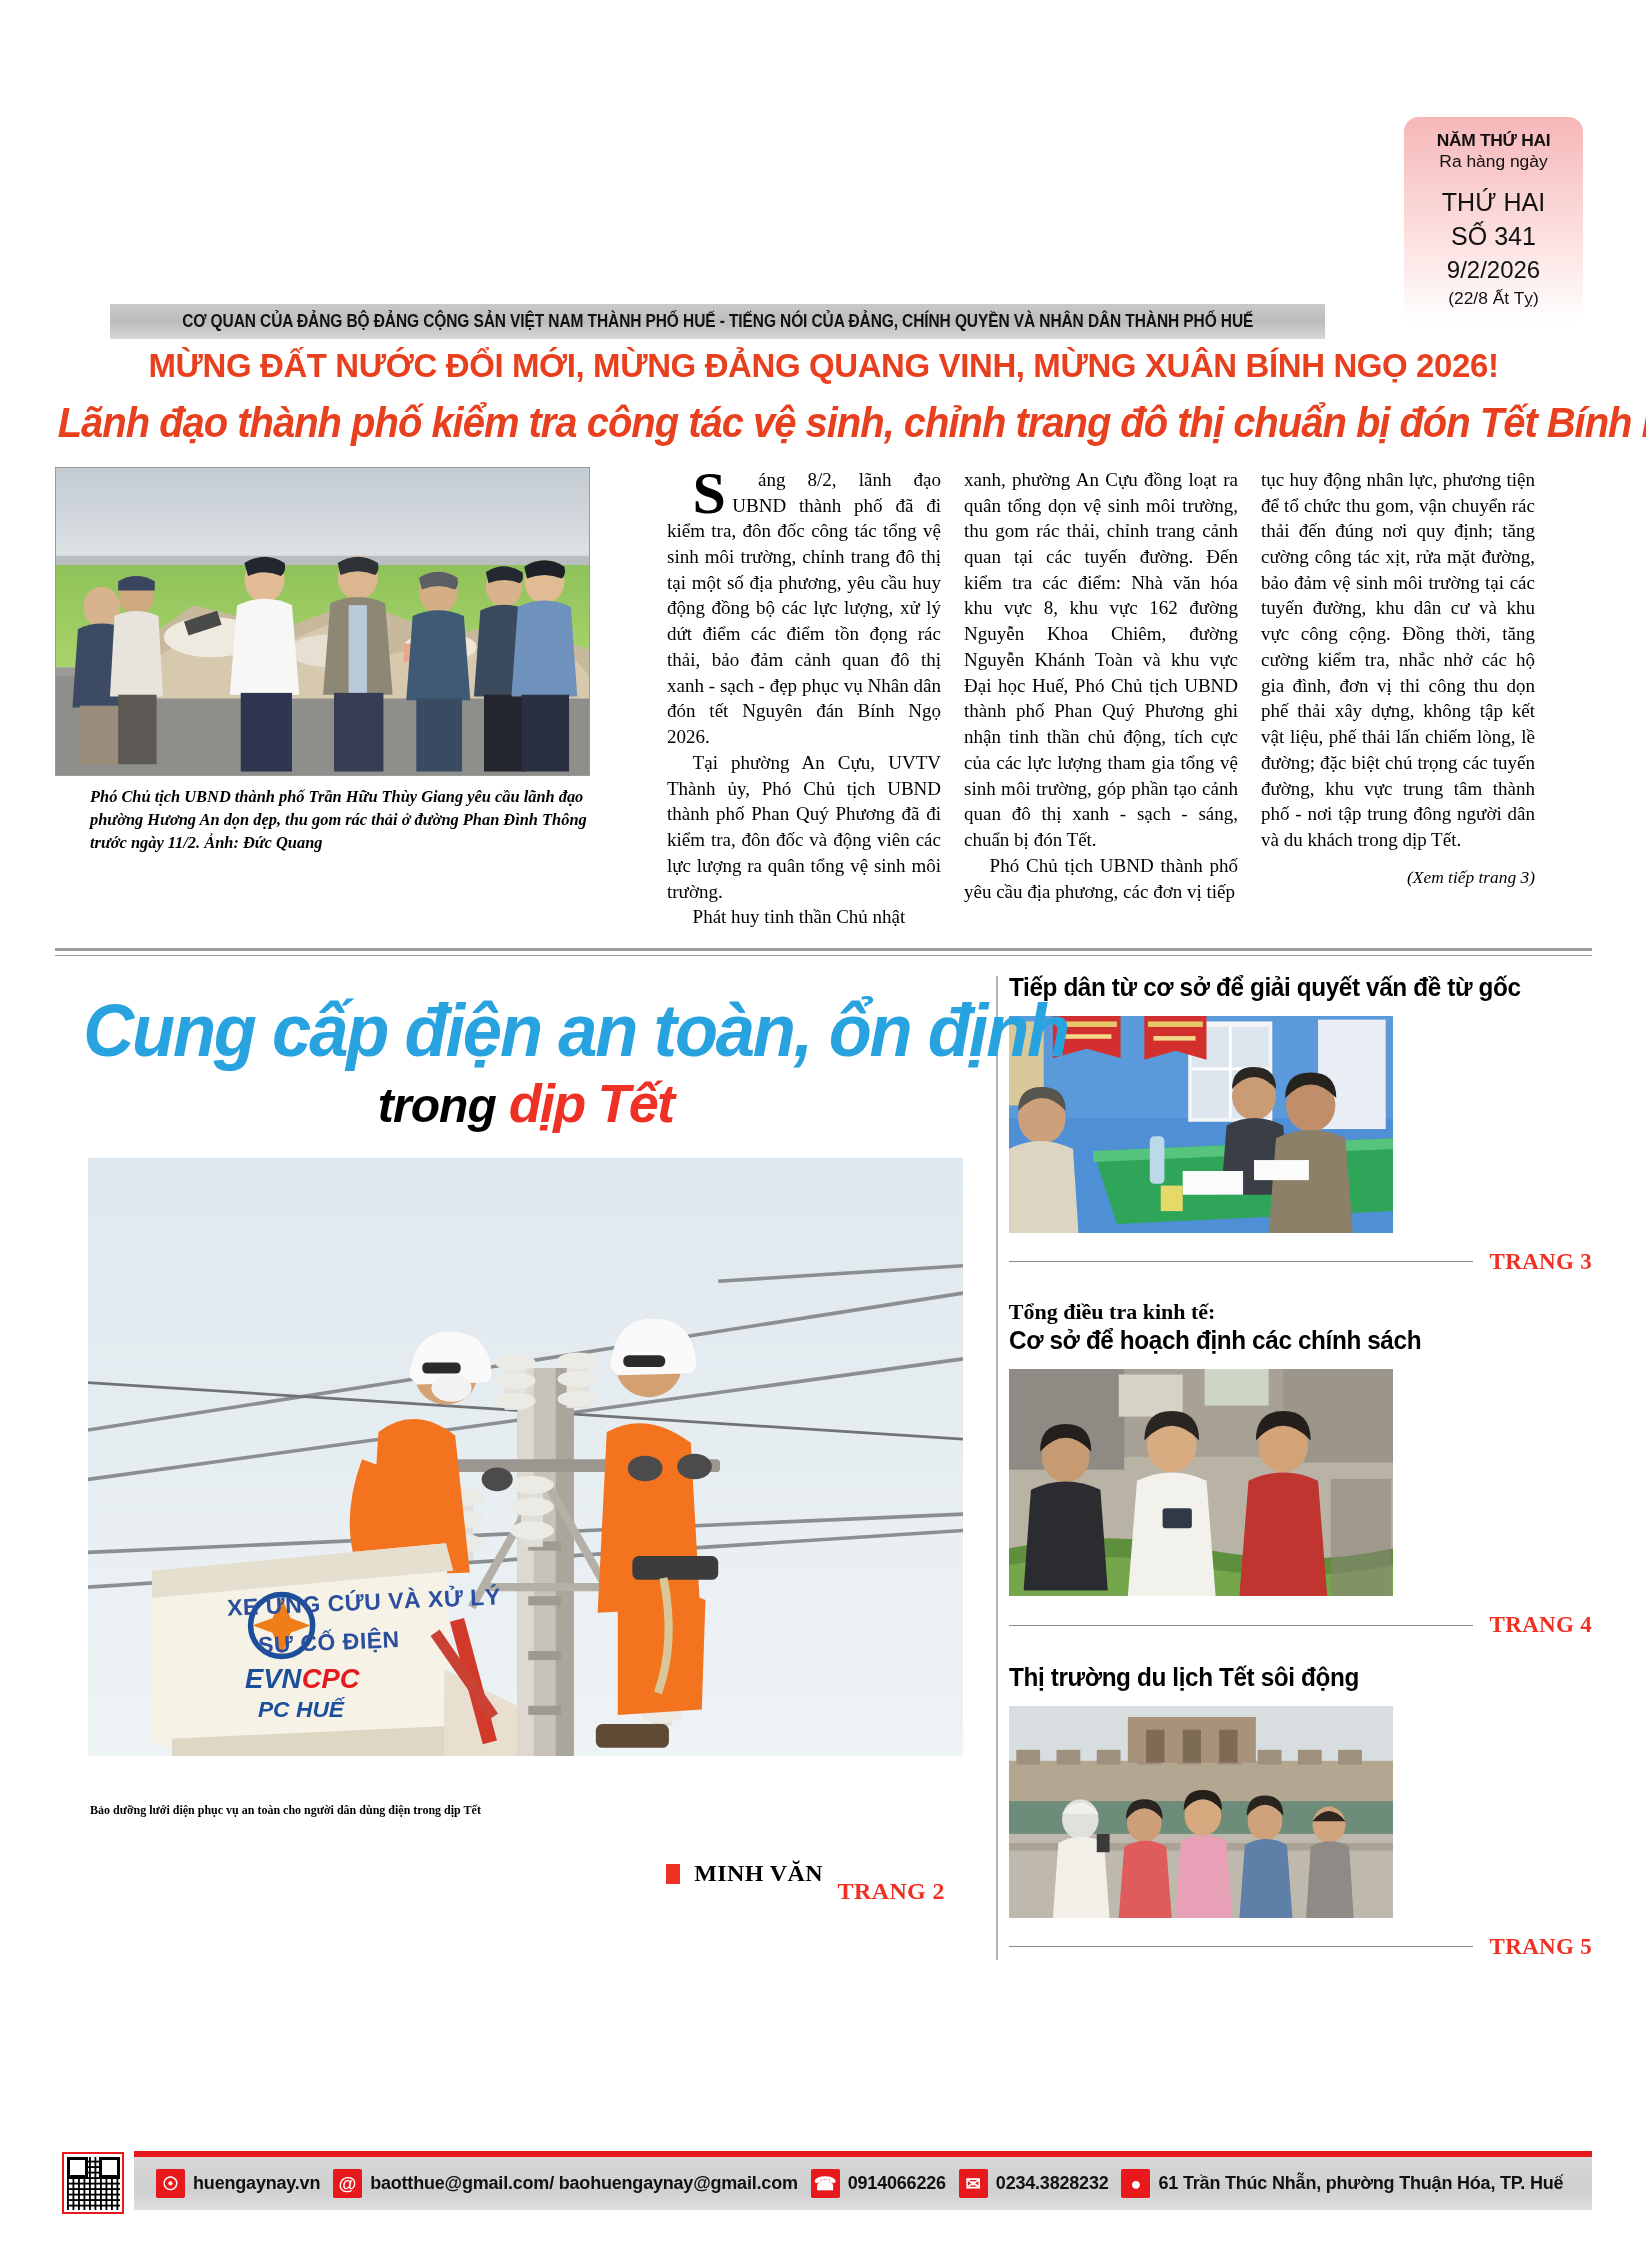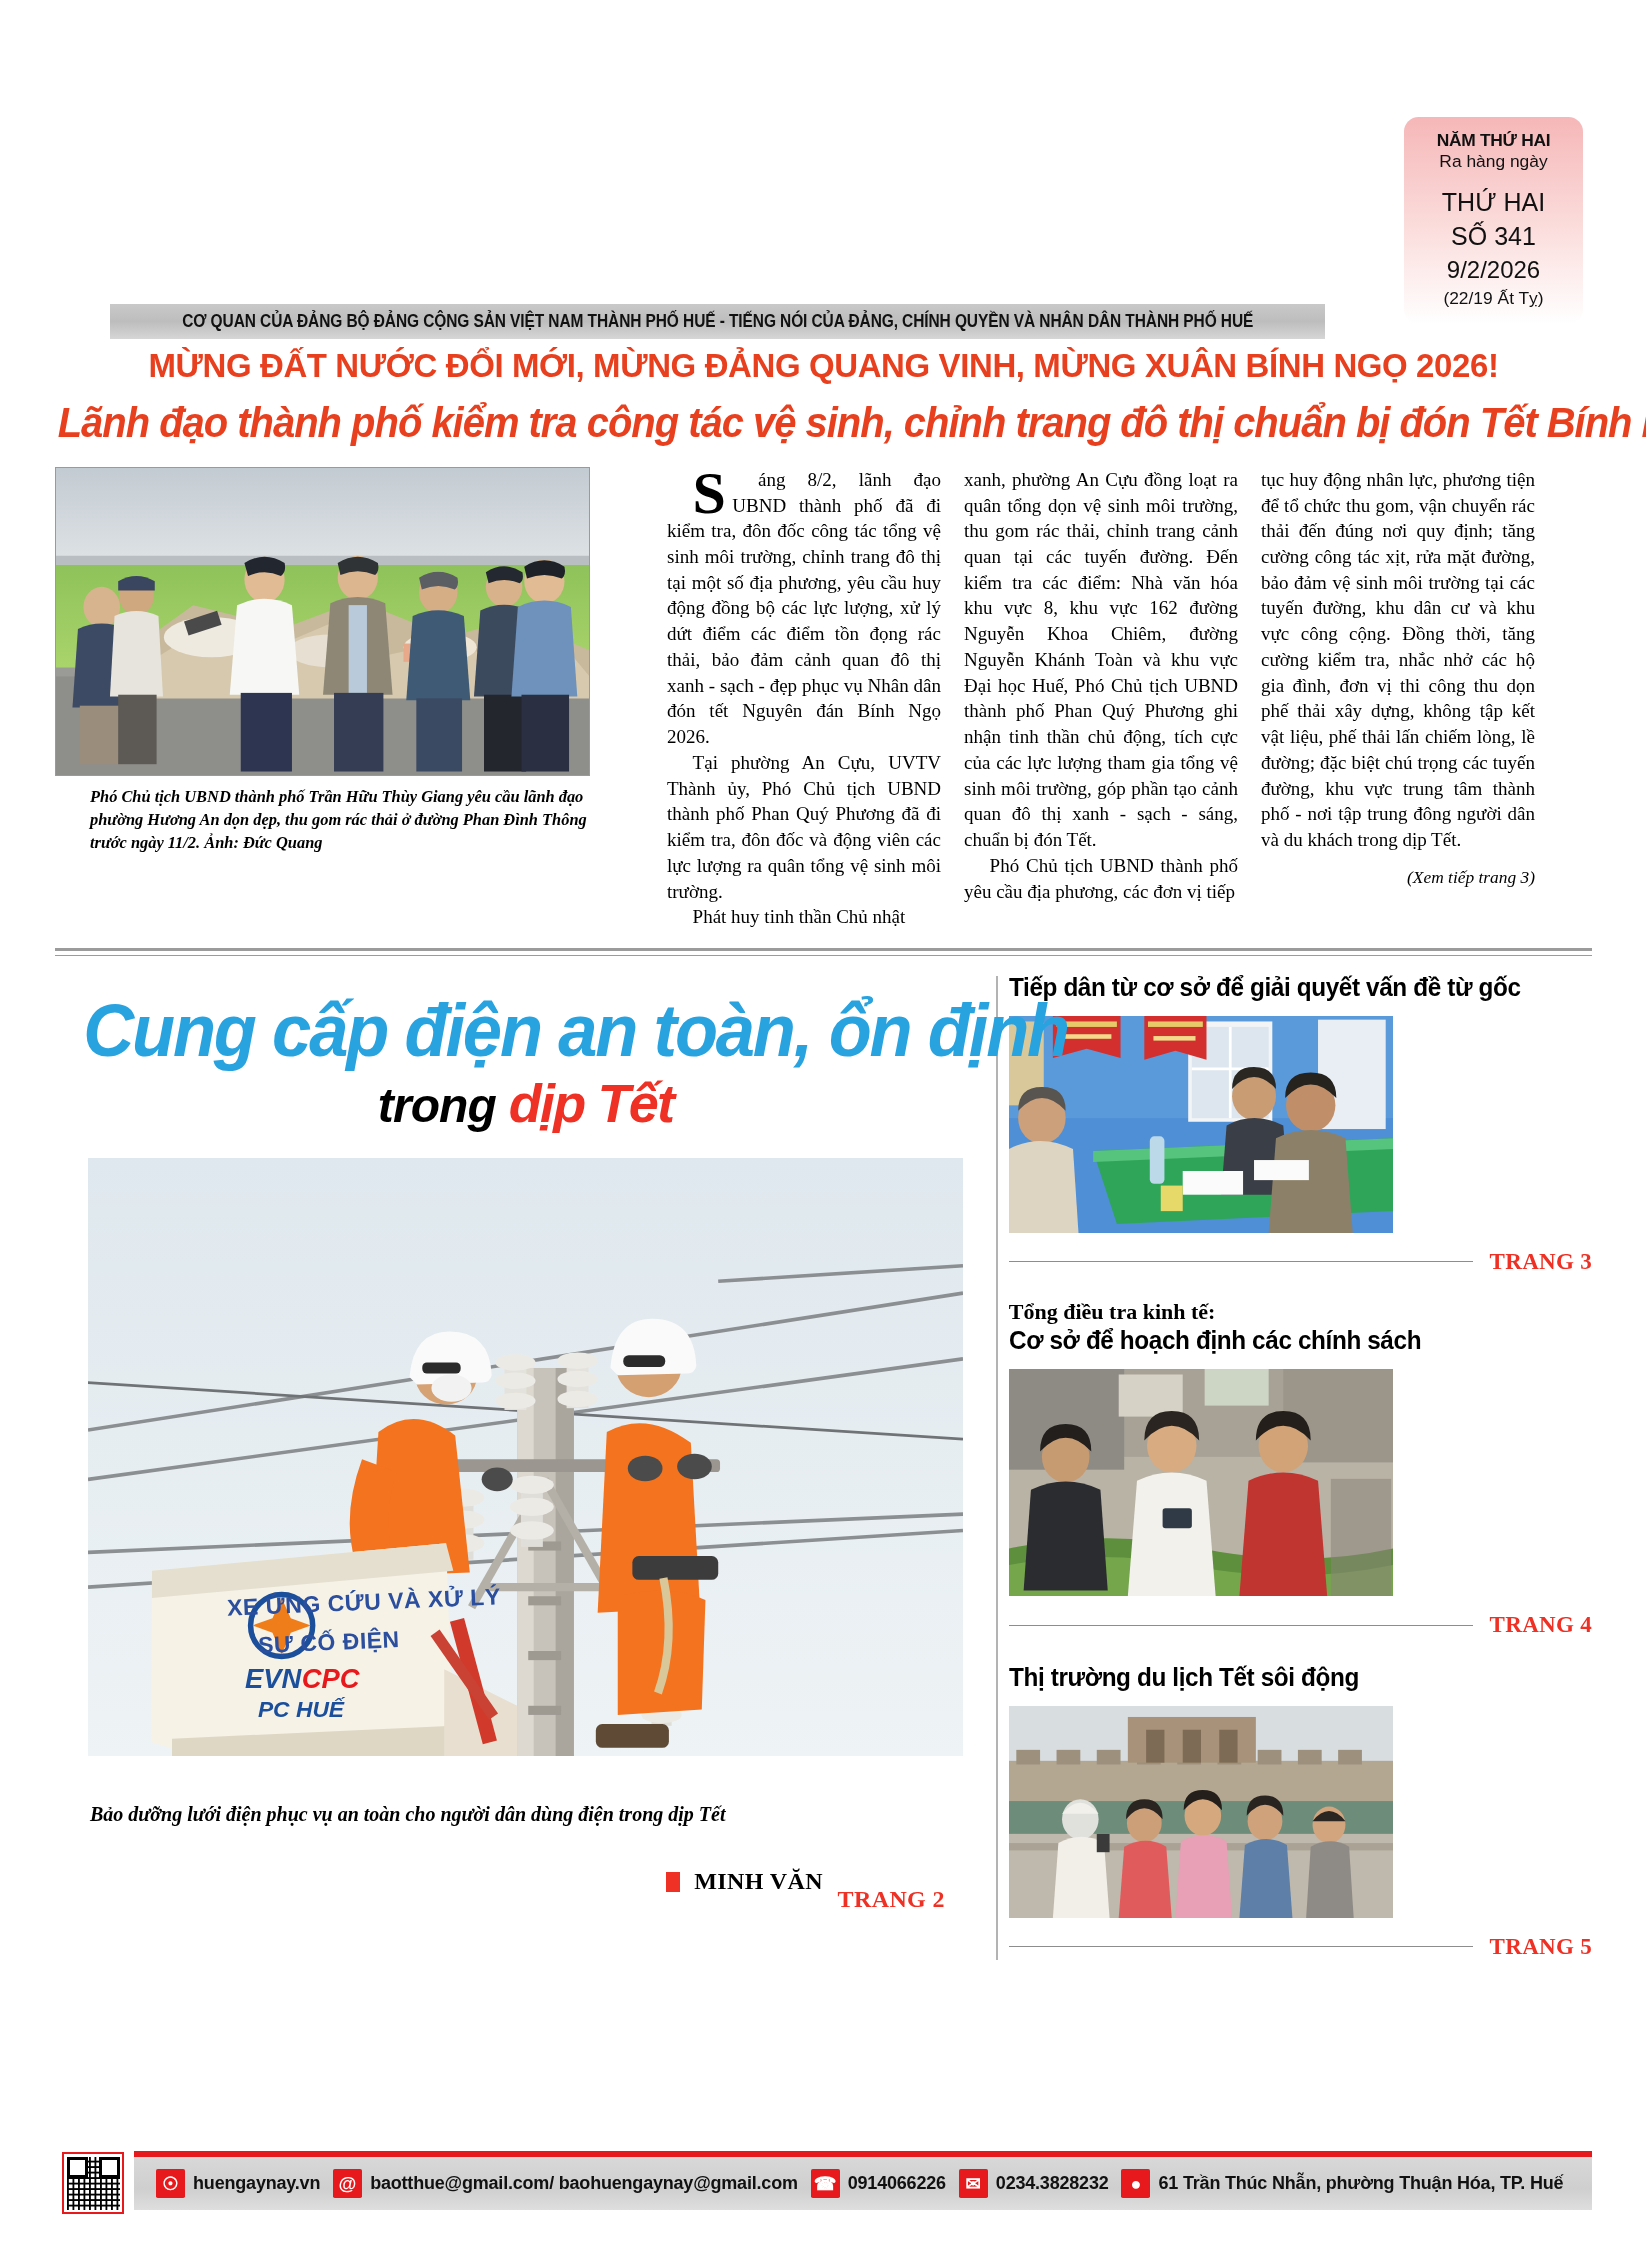--- a/index.html
+++ b/index.html
@@ -180,23 +180,22 @@
     color: #000; letter-spacing: -0.9px;
   }
   .feat-dip {
     font-size: 54px; font-weight: bold; font-style: italic;
     color: #ee3124; letter-spacing: -1.8px; margin-left: 12.8px;
   }
 
   .main-photo-wrap { margin: 24px 33px 0 33px; }
   .main-caption {
     font-family: "Liberation Serif", serif;
-    font-style: italic;
     font-weight: bold;
-    font-size: 20px;
+    font-size: 12px;
     color: #000;
     padding: 12.8px 0 0 35px;
   }
   .byline-row {
     display: flex; align-items: center; justify-content: flex-end;
     gap: 14.6px; padding: 24px 51px 0 0;
   }
   .byline-sq {
     width: 13.7px; height: 20px; background: #ee3124; display: inline-block;
   }
@@ -279,21 +278,21 @@
 <div class="page">
 
   <div class="masthead">
 
     <div class="datebox">
       <div class="dl1">NĂM THỨ HAI</div>
       <div class="dl2">Ra hàng ngày</div>
       <div class="dl3">THỨ HAI</div>
       <div class="dl4">SỐ 341</div>
       <div class="dl5">9/2/2026</div>
-      <div class="dl6">(22/19 Ất Tỵ)</div>
+      <div class="dl6">(22/8 Ất Tỵ)</div>
     </div>
 
     <div class="tagline">
       <span>CƠ QUAN CỦA ĐẢNG BỘ ĐẢNG CỘNG SẢN VIỆT NAM THÀNH PHỐ HUẾ - TIẾNG NÓI CỦA ĐẢNG, CHÍNH QUYỀN VÀ NHÂN DÂN THÀNH PHỐ HUẾ</span>
     </div>
   </div>
 
   <div class="slogan">MỪNG ĐẤT NƯỚC ĐỔI MỚI, MỪNG ĐẢNG QUANG VINH, MỪNG XUÂN BÍNH NGỌ 2026!</div>
 
   <div class="lead-headline">Lãnh đạo thành phố kiểm tra công tác vệ sinh, chỉnh trang đô thị chuẩn bị đón Tết Bính Ngọ 2026</div>

